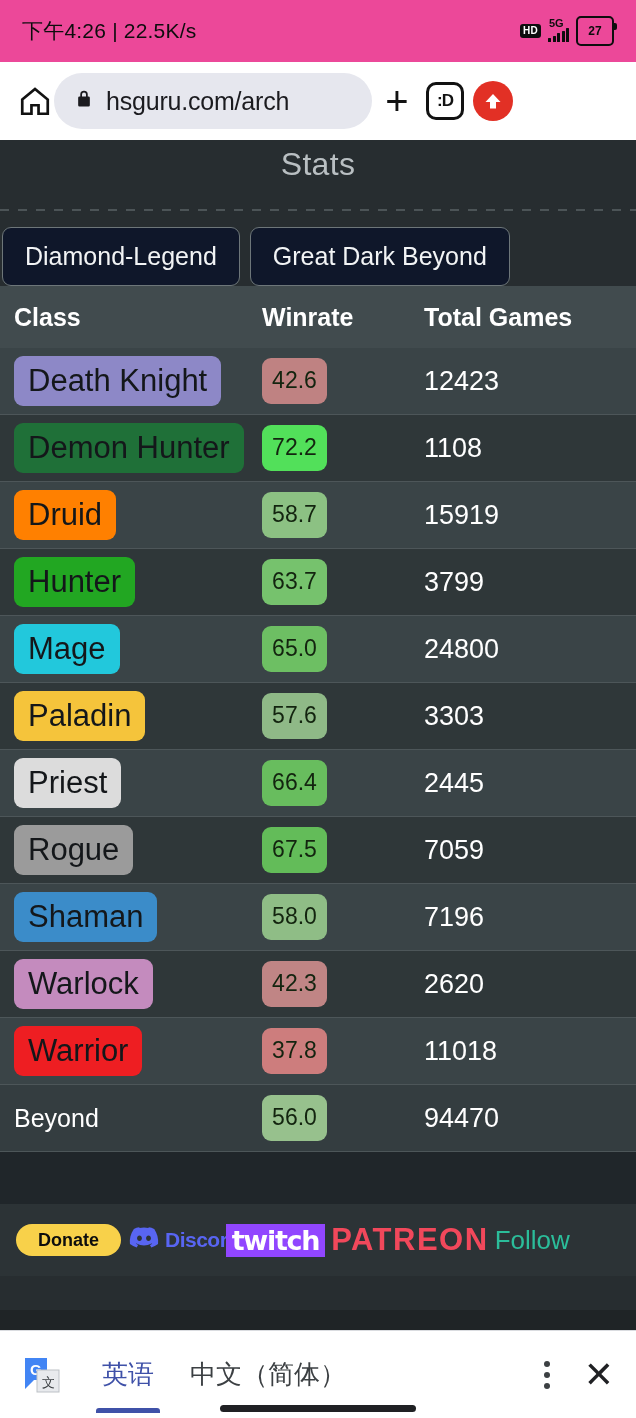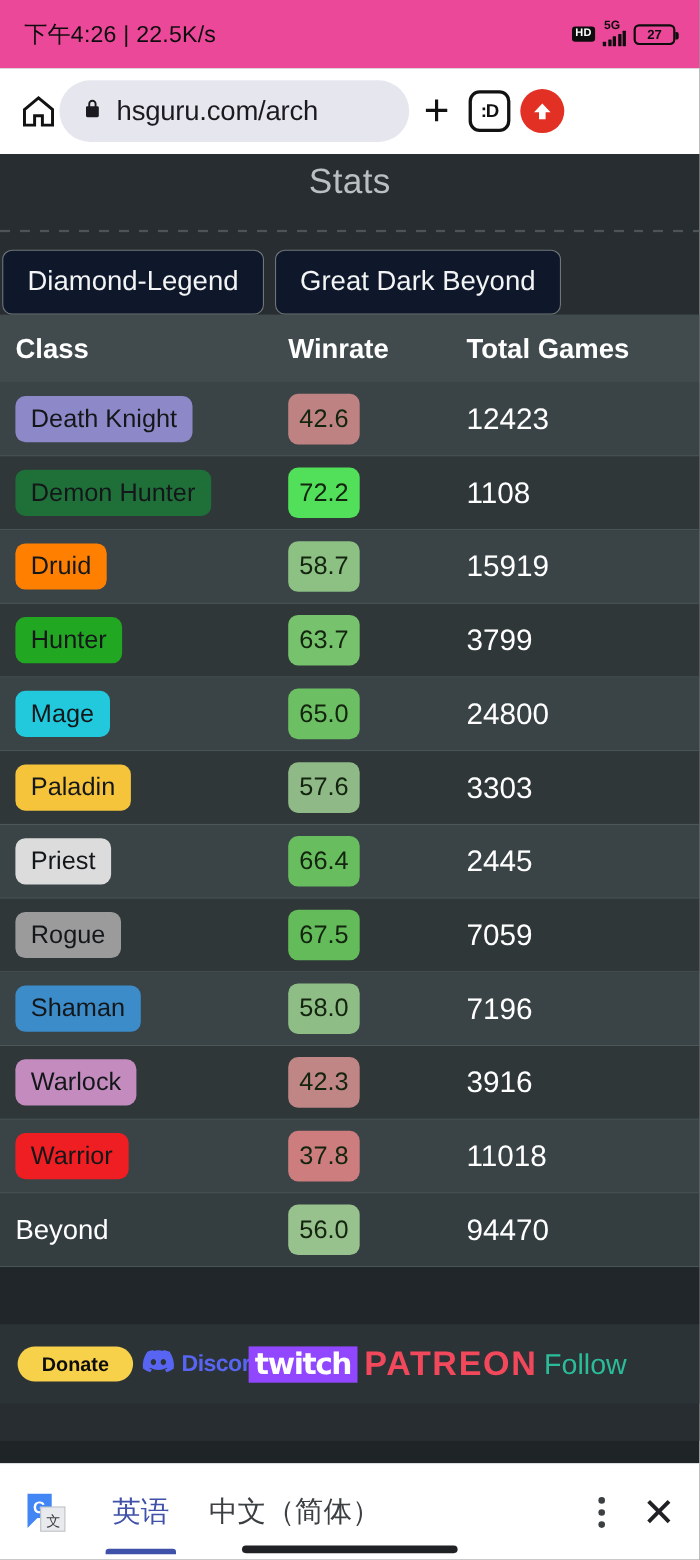--- a/index.html
+++ b/index.html
@@ -26,21 +26,21 @@
   .signal-wrap { display: flex; align-items: flex-end; position: relative; height: 22px; }
   .g5 { position: absolute; top: -2px; left: 1px; font-size: 11px; font-weight: 700; line-height: 1; }
   .bars { display: flex; align-items: flex-end; gap: 1.5px; height: 14px; margin-top: 8px; }
   .bars i { display: block; width: 3px; background: #0d0d0d; border-radius: .5px; }
   .bars i:nth-child(1){ height: 4px; }
   .bars i:nth-child(2){ height: 6px; }
   .bars i:nth-child(3){ height: 9px; }
   .bars i:nth-child(4){ height: 11px; }
   .bars i:nth-child(5){ height: 14px; }
   .battery {
-    width: 38px; height: 19px; border: 2px solid #0d0d0d; border-radius: 5px;
+    width: 38px; height: 30px; border: 2px solid #0d0d0d; border-radius: 5px;
     display: flex; align-items: center; justify-content: center;
     font-size: 12px; font-weight: 600; position: relative;
   }
   .battery::after {
     content:""; position: absolute; right: -5px; top: 5px; width: 3px; height: 7px;
     background: #0d0d0d; border-radius: 0 2px 2px 0;
   }
 
   
   .toolbar {
@@ -100,21 +100,21 @@
   .trow {
     display: flex; align-items: center; height: 67px;
     border-bottom: 1px solid #4d5659;
   }
   .trow.odd  { background: #3a4447; }
   .trow.even { background: #2f3739; }
   .trow.total { background: #343d40; }
 
   .class-badge {
     display: inline-block; border-radius: 9px; padding: 8px 14px;
-    font-size: 23px; color: #14171a; white-space: nowrap; line-height: 1.12;
+    font-size: 31px; color: #14171a; white-space: nowrap; line-height: 1.12;
   }
   .total-label { font-size: 25px; color: #ffffff; }
   .wr-badge {
     display: inline-block; width: 65px; text-align: center; border-radius: 9px;
     padding: 10px 0; font-size: 23px; color: #13240f; line-height: 1.12;
   }
   .tg-val { font-size: 27px; color: #ffffff; }
 
   .table-gap { height: 52px; background: #20262a; }
 
@@ -279,21 +279,21 @@
             <div class="c-tg tg-val">7059</div>
           </div>
           <div class="trow odd">
             <div class="c-class"><span class="class-badge" style="background: rgb(59, 140, 201);">Shaman</span></div>
             <div class="c-wr"><span class="wr-badge" style="background: rgb(143, 189, 134);">58.0</span></div>
             <div class="c-tg tg-val">7196</div>
           </div>
           <div class="trow even">
             <div class="c-class"><span class="class-badge" style="background: rgb(196, 139, 190);">Warlock</span></div>
             <div class="c-wr"><span class="wr-badge" style="background: rgb(192, 133, 133);">42.3</span></div>
-            <div class="c-tg tg-val">3916</div>
+            <div class="c-tg tg-val">2620</div>
           </div>
           <div class="trow odd">
             <div class="c-class"><span class="class-badge" style="background: rgb(238, 30, 34);">Warrior</span></div>
             <div class="c-wr"><span class="wr-badge" style="background: rgb(205, 125, 125);">37.8</span></div>
             <div class="c-tg tg-val">11018</div>
           </div>
           <div class="trow total">
             <div class="c-class total-label">Beyond</div>
             <div class="c-wr"><span class="wr-badge" style="background: rgb(151, 193, 141);">56.0</span></div>
             <div class="c-tg tg-val">94470</div>

